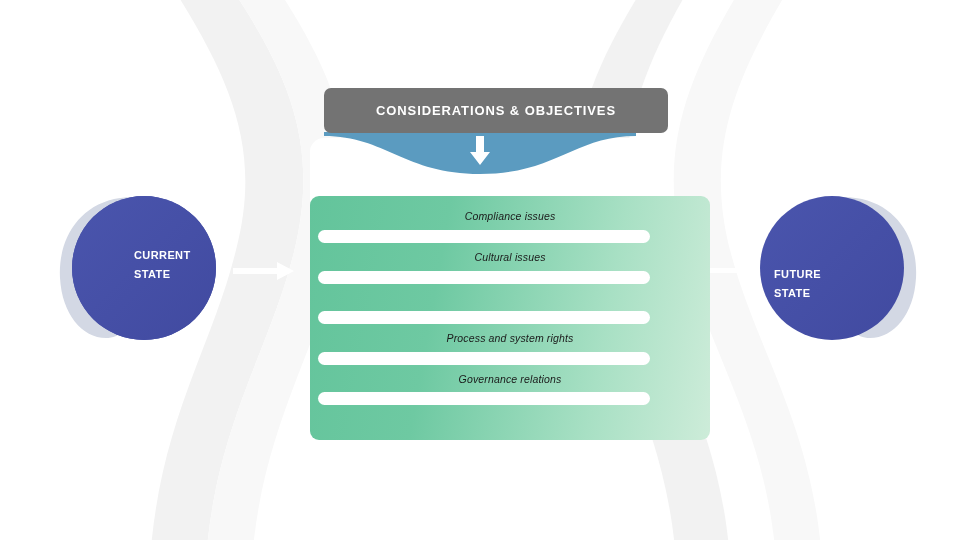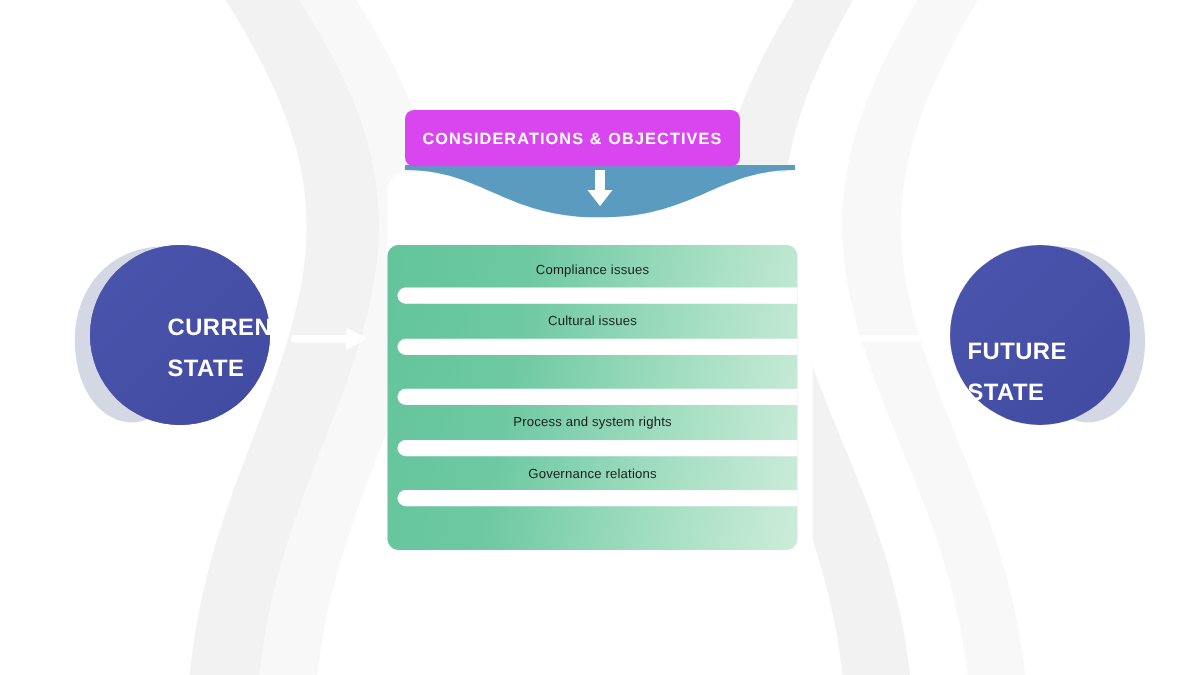--- a/index.html
+++ b/index.html
@@ -31,21 +31,21 @@
     position: absolute;
     width: 180px;
     height: 165px;
   }
   #badge-current { left: 48px;  top: 186px; }
   #badge-future  { left: 748px; top: 186px; }
 
   .state-label {
     position: absolute;
     color: #ffffff;
-    font-size: 19px;
+    font-size: 11px;
     font-weight: bold;
     letter-spacing: 0.4px;
     line-height: 1.75;
     white-space: pre-line;
   }
   #badge-current .state-label { left: 86px; top: 60px; }
   #badge-future  .state-label { left: 26px; top: 60px; margin-top: 19px; }
 
   
   #center-col {
@@ -65,23 +65,23 @@
     height: 305px;
     background: #ffffff;
     border-radius: 14px;
   }
 
   
   .heading-banner {
     position: absolute;
     left: 14px;
     top: 0px;
-    width: 268px;
+    width: 344px;
     height: 45px;
-    background: #d946ef;
+    background: #737373;
     border-radius: 7px;
     display: flex;
     align-items: center;
     justify-content: center;
   }
   .heading-text {
     color: #ffffff;
     font-size: 13px;
     font-weight: bold;
     letter-spacing: 0.9px;
@@ -95,25 +95,26 @@
     top: 44px;
     width: 312px;
     height: 42px;
   }
 
   
   .list-panel {
     position: absolute;
     left: 0px;
     top: 108px;
-    width: 328px;
+    width: 400px;
     height: 244px;
     border-radius: 9px;
     overflow: hidden;
     background: linear-gradient(100deg, #63c49b 0%, #6ec9a2 32%, #a8e0c4 72%, #cdecd9 100%);
+    font-style: italic;
   }
   .list-row {
     position: relative;
     height: 40.6px;
     display: flex;
     align-items: center;
     justify-content: center;
   }
   .row-text {
     font-size: 10.5px;

